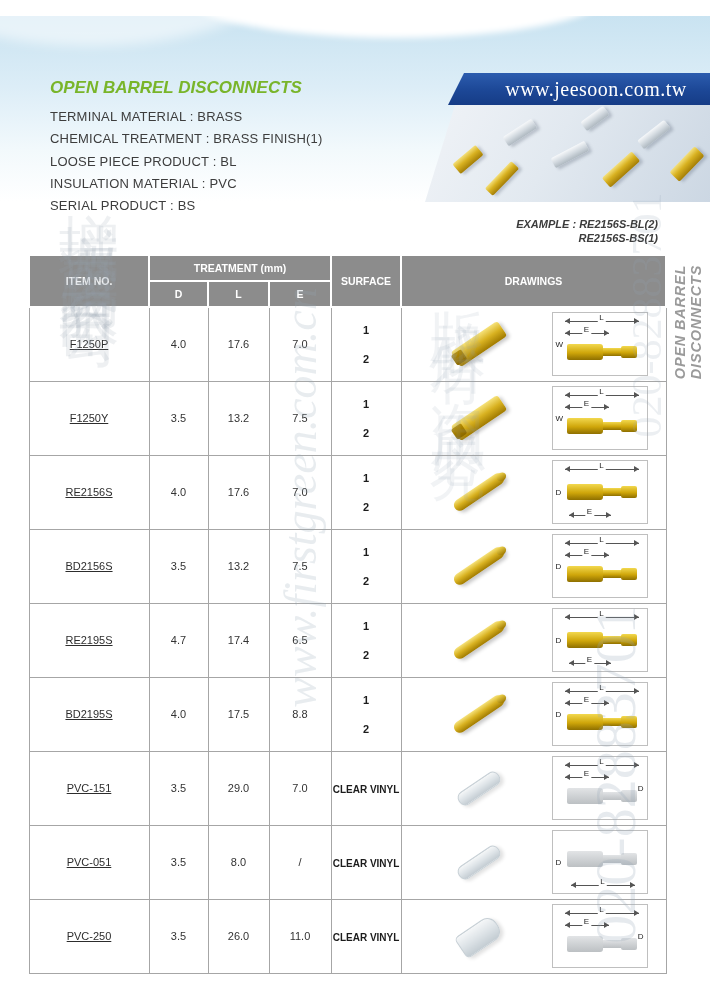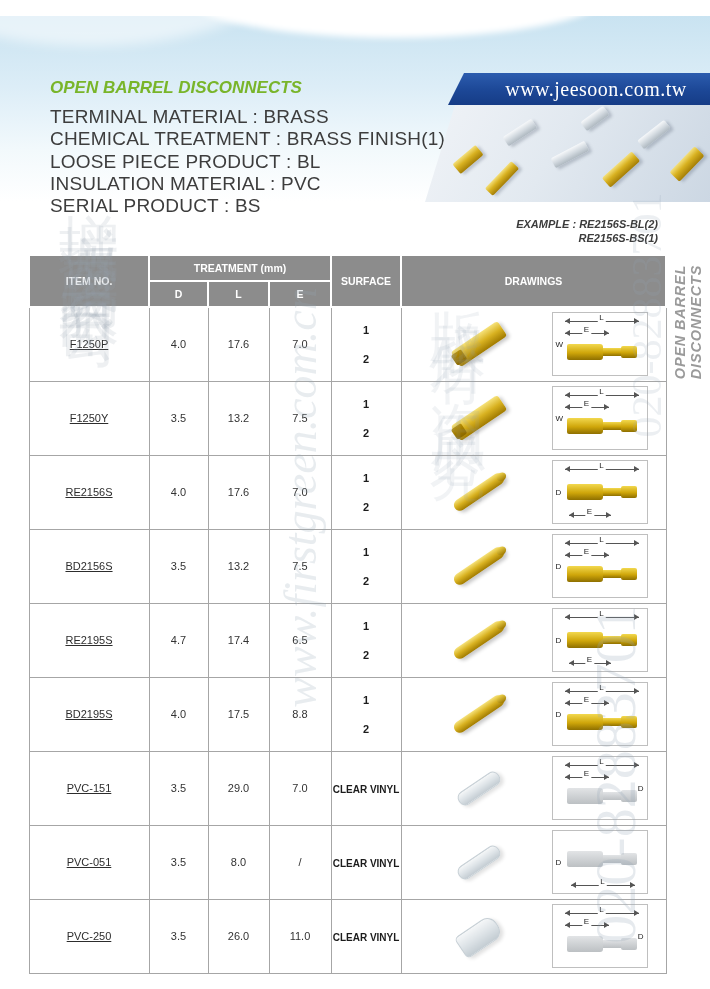--- a/index.html
+++ b/index.html
@@ -11,21 +11,21 @@
   .sky { position:absolute; left:0; top:0; width:710px; height:185px;
          background:linear-gradient(180deg,#c9e3f1 0%,#dcedf7 38%,#f2f9fc 72%,#ffffff 100%); }
   .sky-curve { position:absolute; left:175px; top:-74px; width:440px; height:96px;
                background:#fff; border-radius:50%; filter:blur(3px); }
   .sky-curve2 { position:absolute; left:-120px; top:-150px; width:420px; height:180px;
                 background:rgba(255,255,255,.55); border-radius:50%; filter:blur(6px); }
 
   
   .intro { position:absolute; left:50px; top:62px; z-index:3; }
   .title { font-size:17px; font-weight:bold; font-style:italic; color:#79b52a; margin-bottom:8px; }
-  .info-line { font-size:19px; color:#3d3d3d; line-height:22.3px; letter-spacing:.2px; }
+  .info-line { font-size:13px; color:#3d3d3d; line-height:22.3px; letter-spacing:.2px; }
 
   
   .banner { position:absolute; left:448px; right:0; top:57px; height:32px; z-index:3;
             background:linear-gradient(180deg,#2c5cae 0%,#1c4796 55%,#163c86 100%);
             clip-path:polygon(16px 0, 100% 0, 100% 100%, 0 100%);
             display:flex; align-items:center; justify-content:center; }
   .banner span { font-family:"Liberation Serif", serif; font-size:20px; font-weight:normal;
                  color:#fff; padding-left:34px; letter-spacing:.5px; }
   .photo { position:absolute; left:425px; right:0; top:89px; height:97px; z-index:3;
            background:linear-gradient(118deg,#f0f3f7 0%,#e2e9f0 45%,#ccd7e3 100%);

